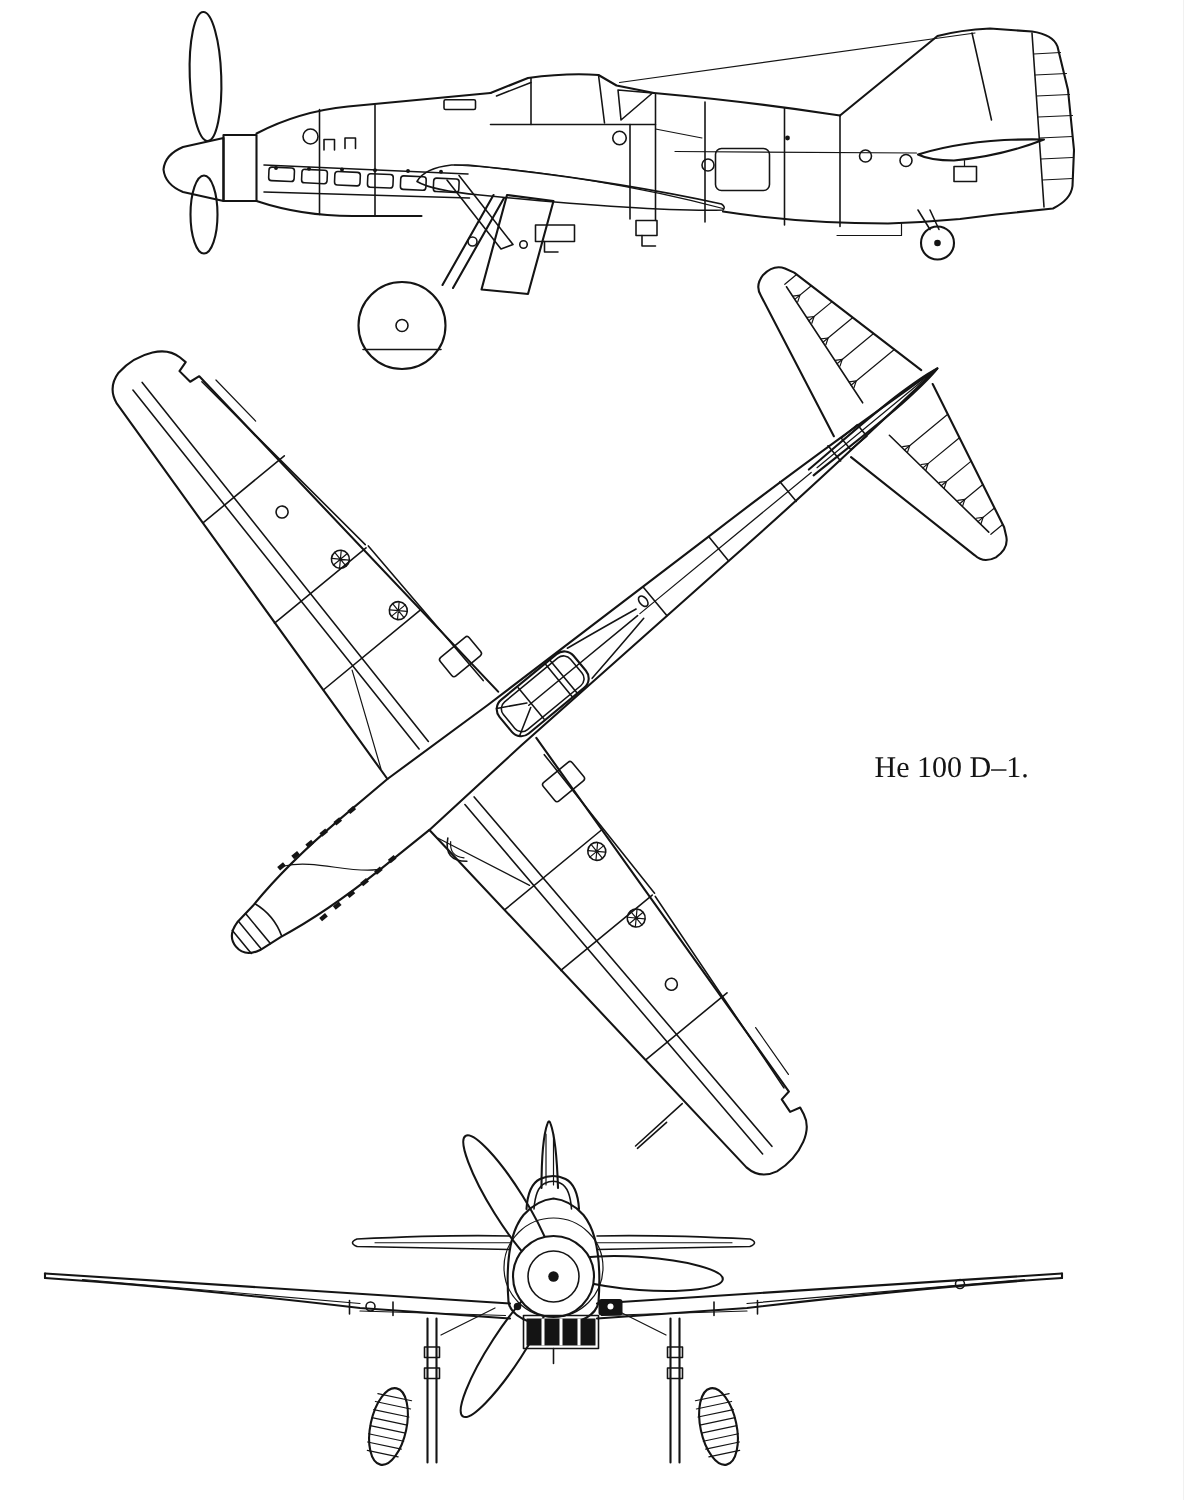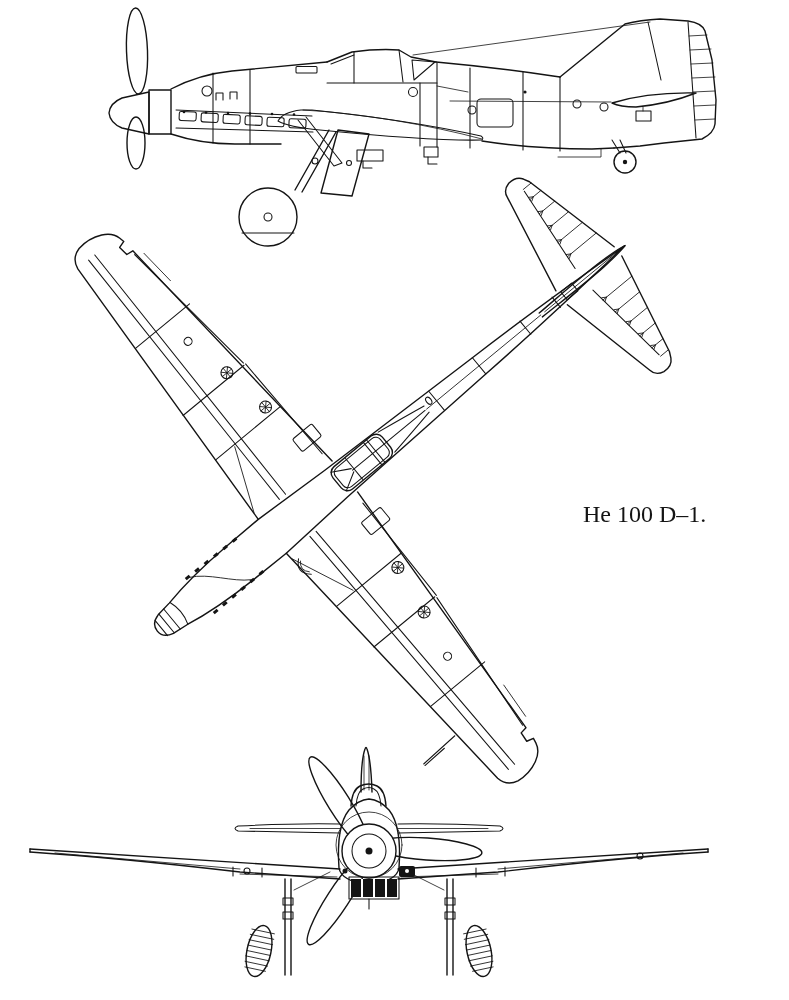--- a/index.html
+++ b/index.html
@@ -6,21 +6,21 @@
   html,body { margin:0; padding:0; background:#e8e8e8; }
   .stage {
     position:relative; width:789px; height:1000px;
     background:var(--paper); overflow:hidden; margin:0 auto;
     font-family:"Liberation Serif", serif;
   }
   .stage svg { position:absolute; left:0; top:0; }
   .caption {
     position:absolute; left:583px; top:501px;
     font-family:"Liberation Serif", serif;
-    font-size:24px; color:var(--ink); white-space:nowrap;
+    font-size:20px; color:var(--ink); white-space:nowrap;
   }
   
   .ln  { fill:none; stroke:var(--ink); stroke-width:1.4; stroke-linecap:round; stroke-linejoin:round; }
   .md  { fill:none; stroke:var(--ink); stroke-width:1.05; stroke-linecap:round; stroke-linejoin:round; }
   .th  { fill:none; stroke:var(--ink); stroke-width:0.8; stroke-linecap:round; stroke-linejoin:round; }
   .fl  { fill:var(--ink); stroke:none; }
   .wh  { fill:var(--paper); stroke:var(--ink); }
 </style>
 </head>
 <body>

